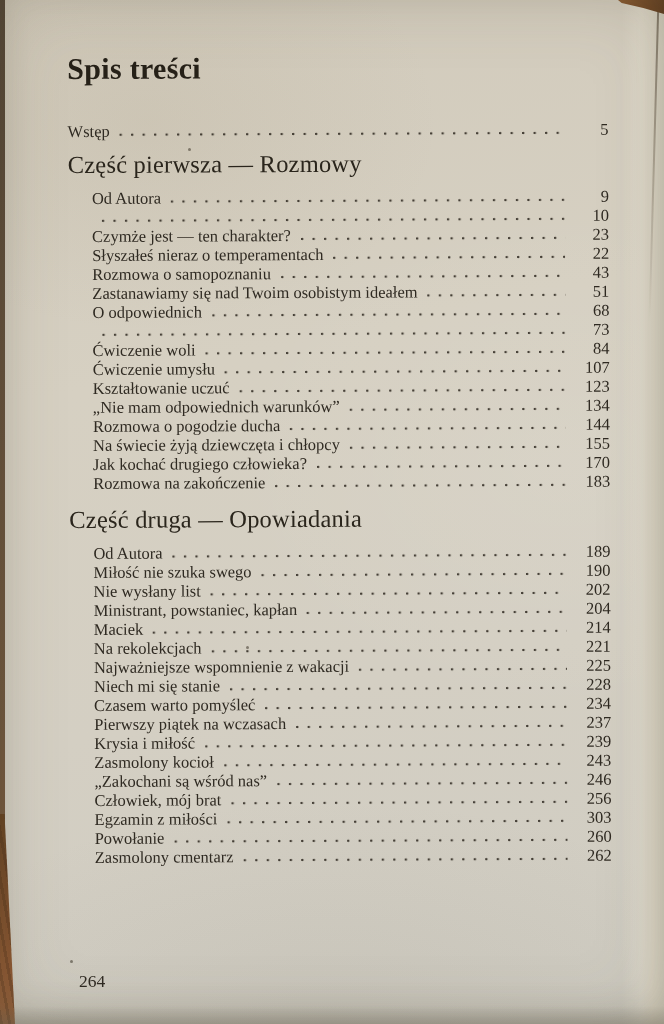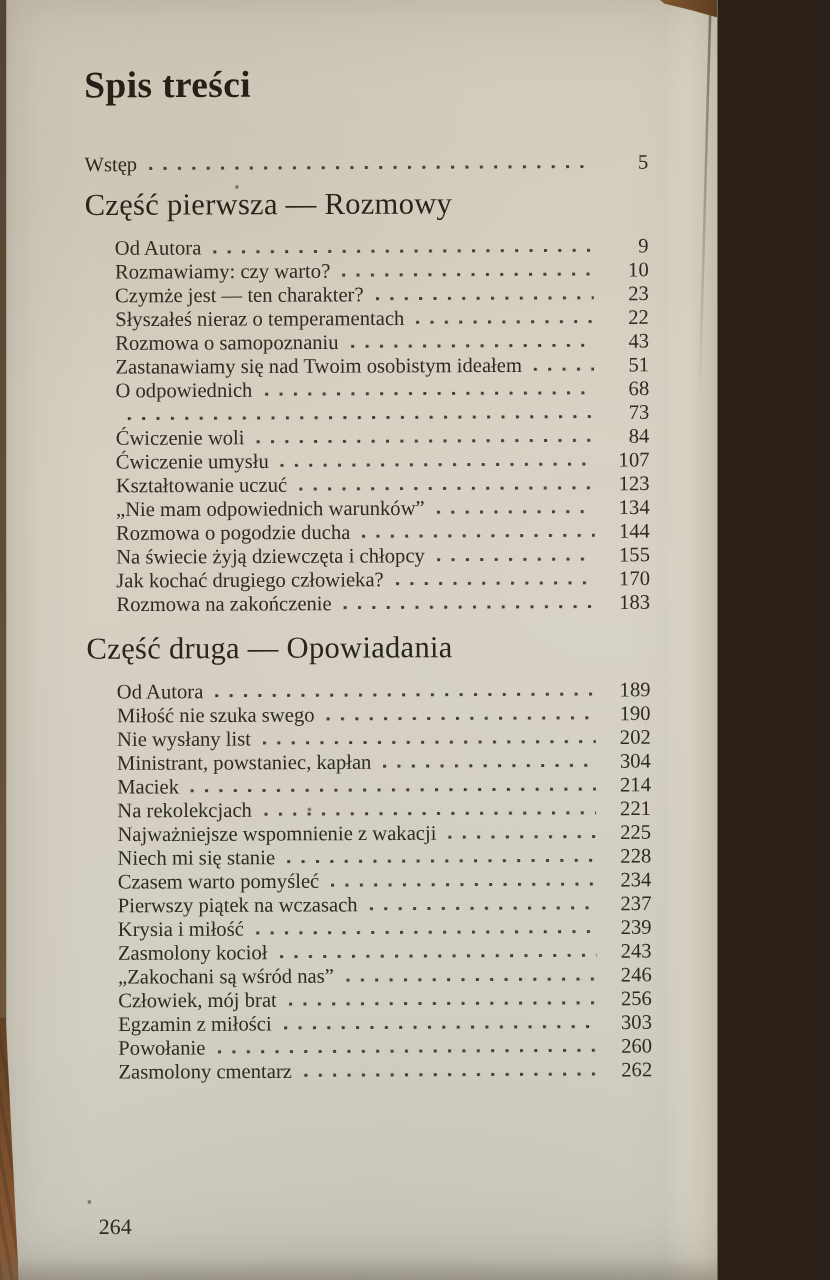--- a/index.html
+++ b/index.html
@@ -5,21 +5,21 @@
   html, body {
     margin: 0;
     padding: 0;
     width: 664px;
     height: 1024px;
     overflow: hidden;
     background: #2a2018;
   }
   .photo {
     position: relative;
-    width: 574px;
+    width: 664px;
     height: 1024px;
     font-family: "Liberation Serif", "DejaVu Serif", serif;
     overflow: hidden;
   }
   
   .paper {
     position: absolute;
     inset: 0;
     background:
       radial-gradient(ellipse 420px 300px at 22% 12%, rgba(148,134,104,0.10), rgba(148,134,104,0) 70%),
@@ -161,21 +161,20 @@
           <span class="num">5</span>
         </div>
         <h2 class="section-heading">Część pierwsza — Rozmowy</h2>
         <div class="entries">
           <div class="row">
             <span class="label">Od Autora</span>
             <span class="leader"></span>
             <span class="num">9</span>
           </div>
           <div class="row">
-            <span class="label">Rozmawiamy: czy warto?</span>
             <span class="leader"></span>
             <span class="num">10</span>
           </div>
           <div class="row">
             <span class="label">Czymże jest — ten charakter?</span>
             <span class="leader"></span>
             <span class="num">23</span>
           </div>
           <div class="row">
             <span class="label">Słyszałeś nieraz o temperamentach</span>
@@ -255,21 +254,21 @@
             <span class="num">190</span>
           </div>
           <div class="row">
             <span class="label">Nie wysłany list</span>
             <span class="leader"></span>
             <span class="num">202</span>
           </div>
           <div class="row">
             <span class="label">Ministrant, powstaniec, kapłan</span>
             <span class="leader"></span>
-            <span class="num">304</span>
+            <span class="num">204</span>
           </div>
           <div class="row">
             <span class="label">Maciek</span>
             <span class="leader"></span>
             <span class="num">214</span>
           </div>
           <div class="row">
             <span class="label">Na rekolekcjach</span>
             <span class="leader"></span>
             <span class="num">221</span>

